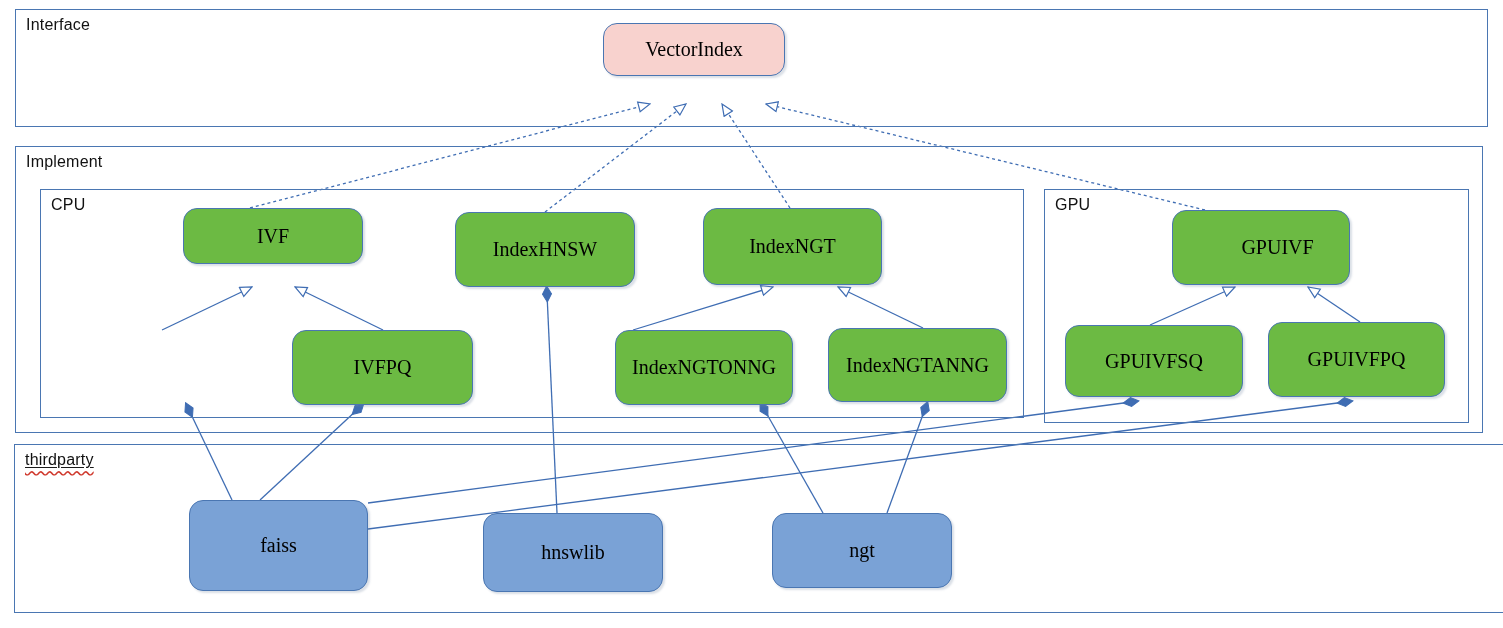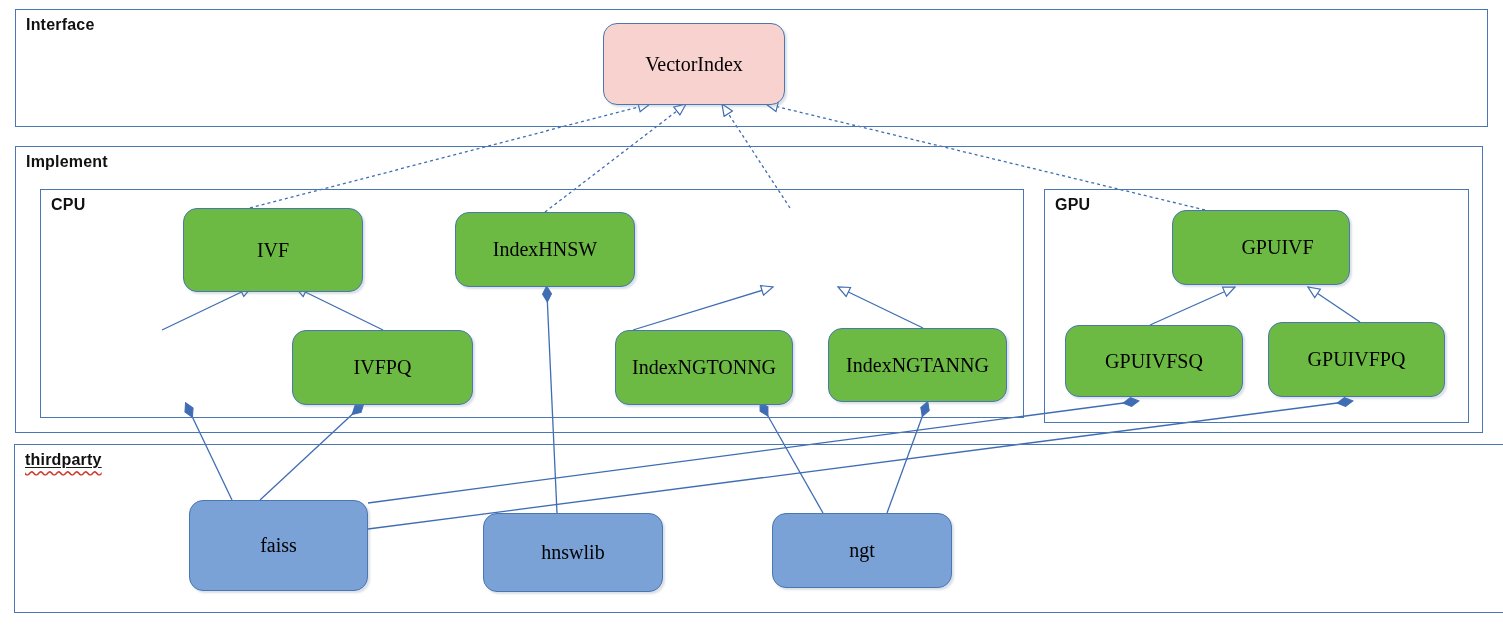--- a/index.html
+++ b/index.html
@@ -8,21 +8,20 @@
     width:1503px;height:628px;
     font-family:"Liberation Sans",sans-serif;
     background:#ffffff;
     overflow:hidden;
   }
   .container{
     position:absolute;
     border:1.6px solid var(--border_blue,#4a76b2);
     background:transparent;
     box-sizing:border-box;
-    font-weight:bold;
   }
   .clabel{
     position:absolute;
     left:10px;top:6px;
     font-size:16px;
     color:#111;
     letter-spacing:0.2px;
   }
   .wavy{
     text-decoration-line:underline;
@@ -104,28 +103,31 @@
     </div>
     <div class="container" style="left: 40px; top: 189px; width: 984px; height: 229px;">
       <span class="clabel">CPU</span>
     </div>
     <div class="container" style="left: 1044px; top: 189px; width: 425px; height: 234px;">
       <span class="clabel">GPU</span>
     </div>
     <div class="container" style="left: 14px; top: 444px; width: 1492px; height: 169px;">
       <span class="clabel wavy"><span class="underlined">thirdparty</span></span>
     </div>
-    <div class="node kind-interface" style="left: 603px; top: 23px; width: 182px; height: 82px;">
+    <div class="node kind-interface" style="left: 603px; top: 23px; width: 182px; height: 53px;">
       <span>VectorIndex</span>
     </div>
-    <div class="node kind-impl" style="left: 183px; top: 208px; width: 180px; height: 84px;">
+    <div class="node kind-impl" style="left: 183px; top: 208px; width: 180px; height: 56px;">
       <span>IVF</span>
     </div>
     <div class="node kind-impl" style="left: 455px; top: 212px; width: 180px; height: 75px;">
       <span>IndexHNSW</span>
+    </div>
+    <div class="node kind-impl" style="left: 703px; top: 208px; width: 179px; height: 77px;">
+      <span>IndexNGT</span>
     </div>
     <div class="node kind-impl" style="left: 1172px; top: 210px; width: 178px; height: 75px; padding-left: 33px;">
       <span>GPUIVF</span>
     </div>
     <div class="node kind-impl" style="left: 292px; top: 330px; width: 181px; height: 75px;">
       <span>IVFPQ</span>
     </div>
     <div class="node kind-impl" style="left: 615px; top: 330px; width: 178px; height: 75px;">
       <span>IndexNGTONNG</span>
     </div>

